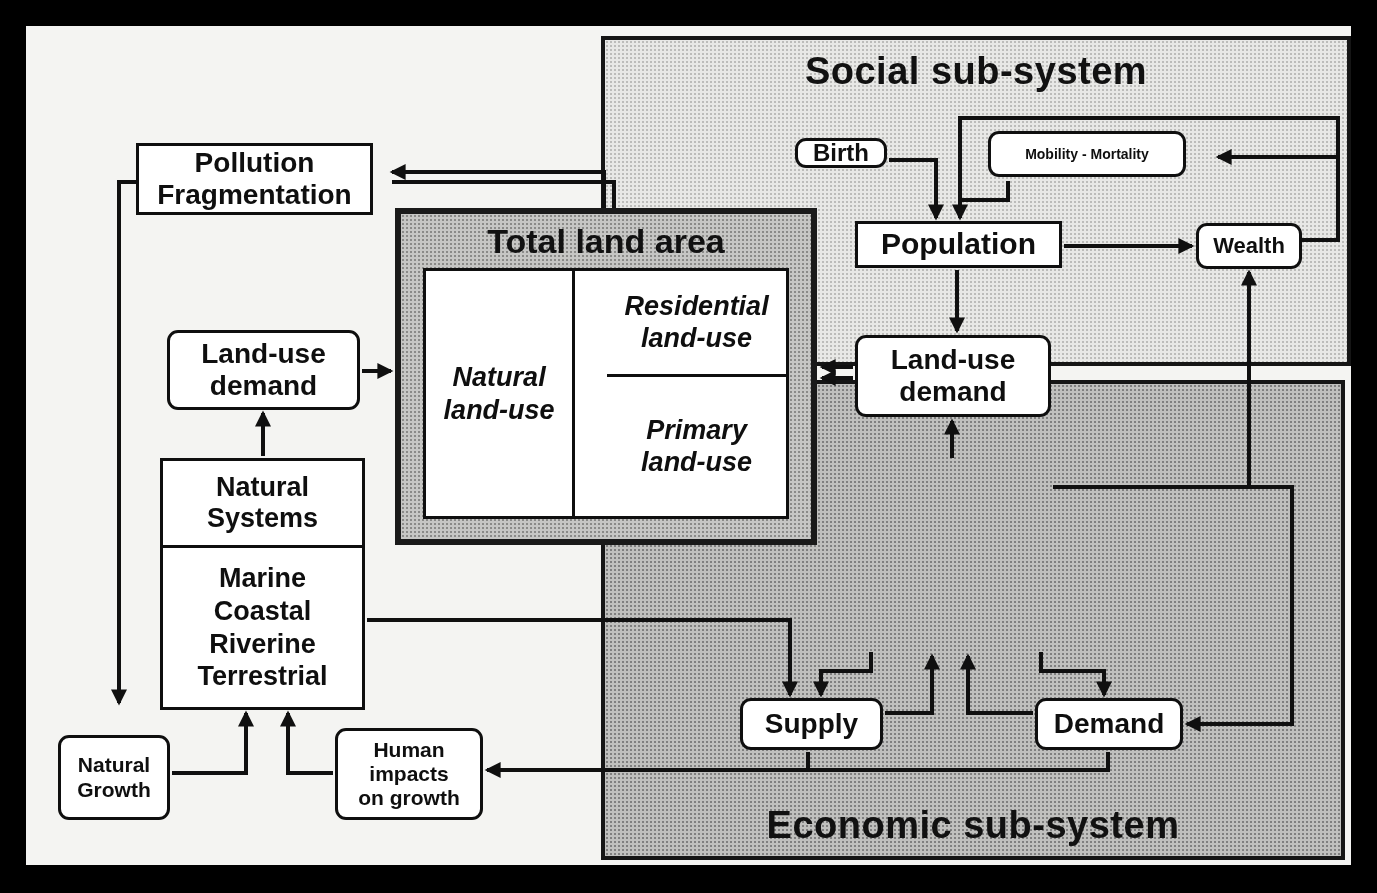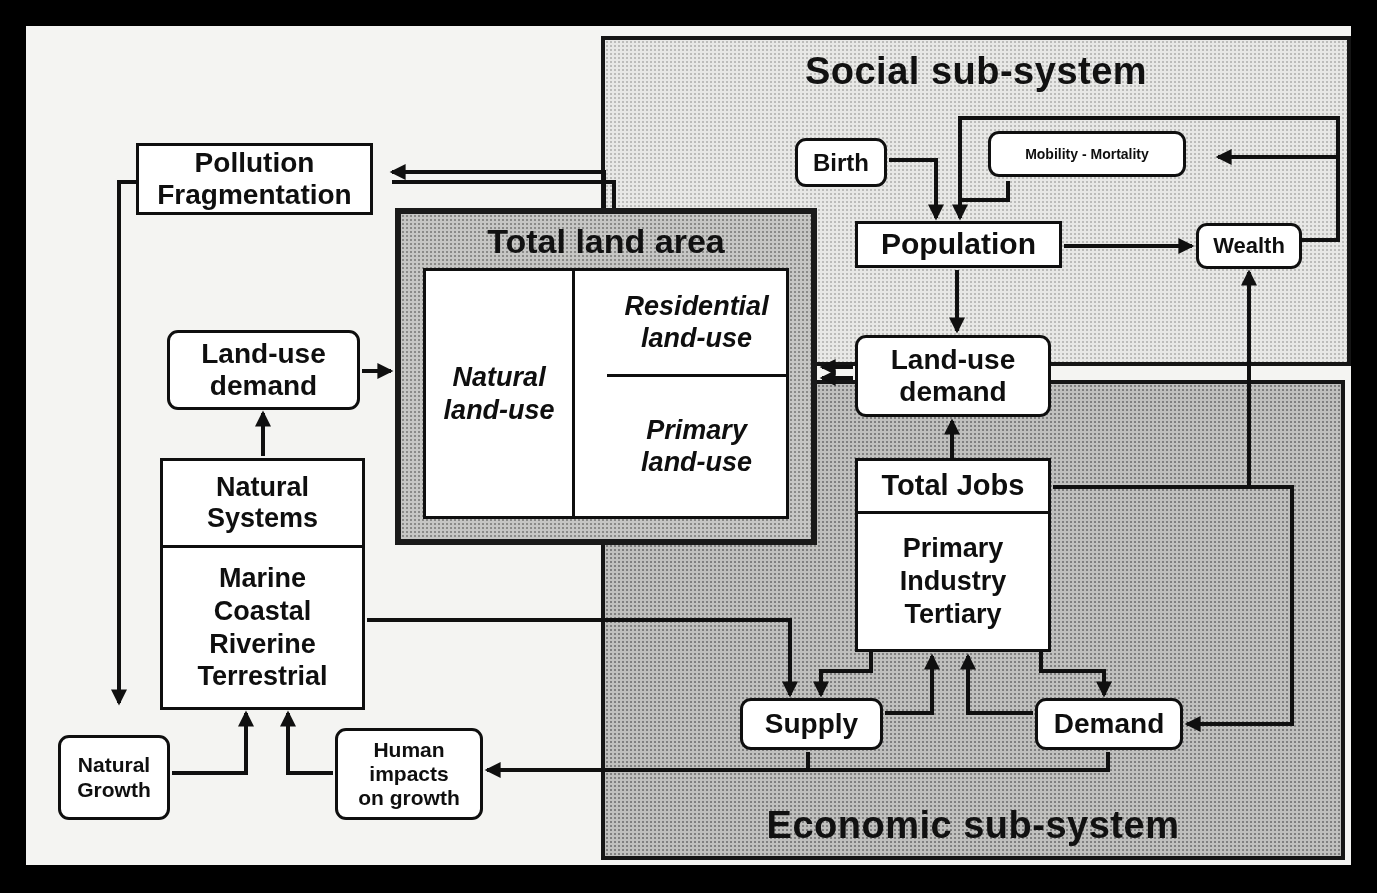--- a/index.html
+++ b/index.html
@@ -110,35 +110,29 @@
 land-use</span>
         </div>
         <div class="tla-rb">
           <span class="cell">Primary
 land-use</span>
         </div>
       </div>
     </div>
   </div>
 
-  <div class="node rounded" style="left:795px;top:138px;width:92px;height:49px;font-size:24px;">Birth</div>
+  <div class="node rounded" style="left:795px;top:138px;width:92px;height:30px;font-size:24px;">Birth</div>
 
   <div class="node rounded" style="left:988px;top:131px;width:198px;height:46px;font-size:14px;">Mobility - Mortality</div>
 
   <div class="node" style="left:855px;top:221px;width:207px;height:47px;font-size:30px;">Population</div>
 
   <div class="node rounded" style="left:1196px;top:223px;width:106px;height:46px;font-size:22px;">Wealth</div>
 
   <div class="node rounded" style="left:855px;top:335px;width:196px;height:82px;font-size:28px;">Land-use
 demand</div>
 
-  <div class="node sect-box" style="left:855px;top:458px;width:196px;height:194px;">
-    <div class="sect sect-top" style="height:50px;font-size:29px;">Total Jobs</div>
-    <div class="sect" style="flex:1;font-size:27px;line-height:1.22;">Primary
-Industry
-Tertiary</div>
-  </div>
 
   <div class="node rounded" style="left:740px;top:698px;width:143px;height:52px;font-size:28px;">Supply</div>
 
   <div class="node rounded" style="left:1035px;top:698px;width:148px;height:52px;font-size:28px;">Demand</div>
 
 </div>
 
 </body></html>

